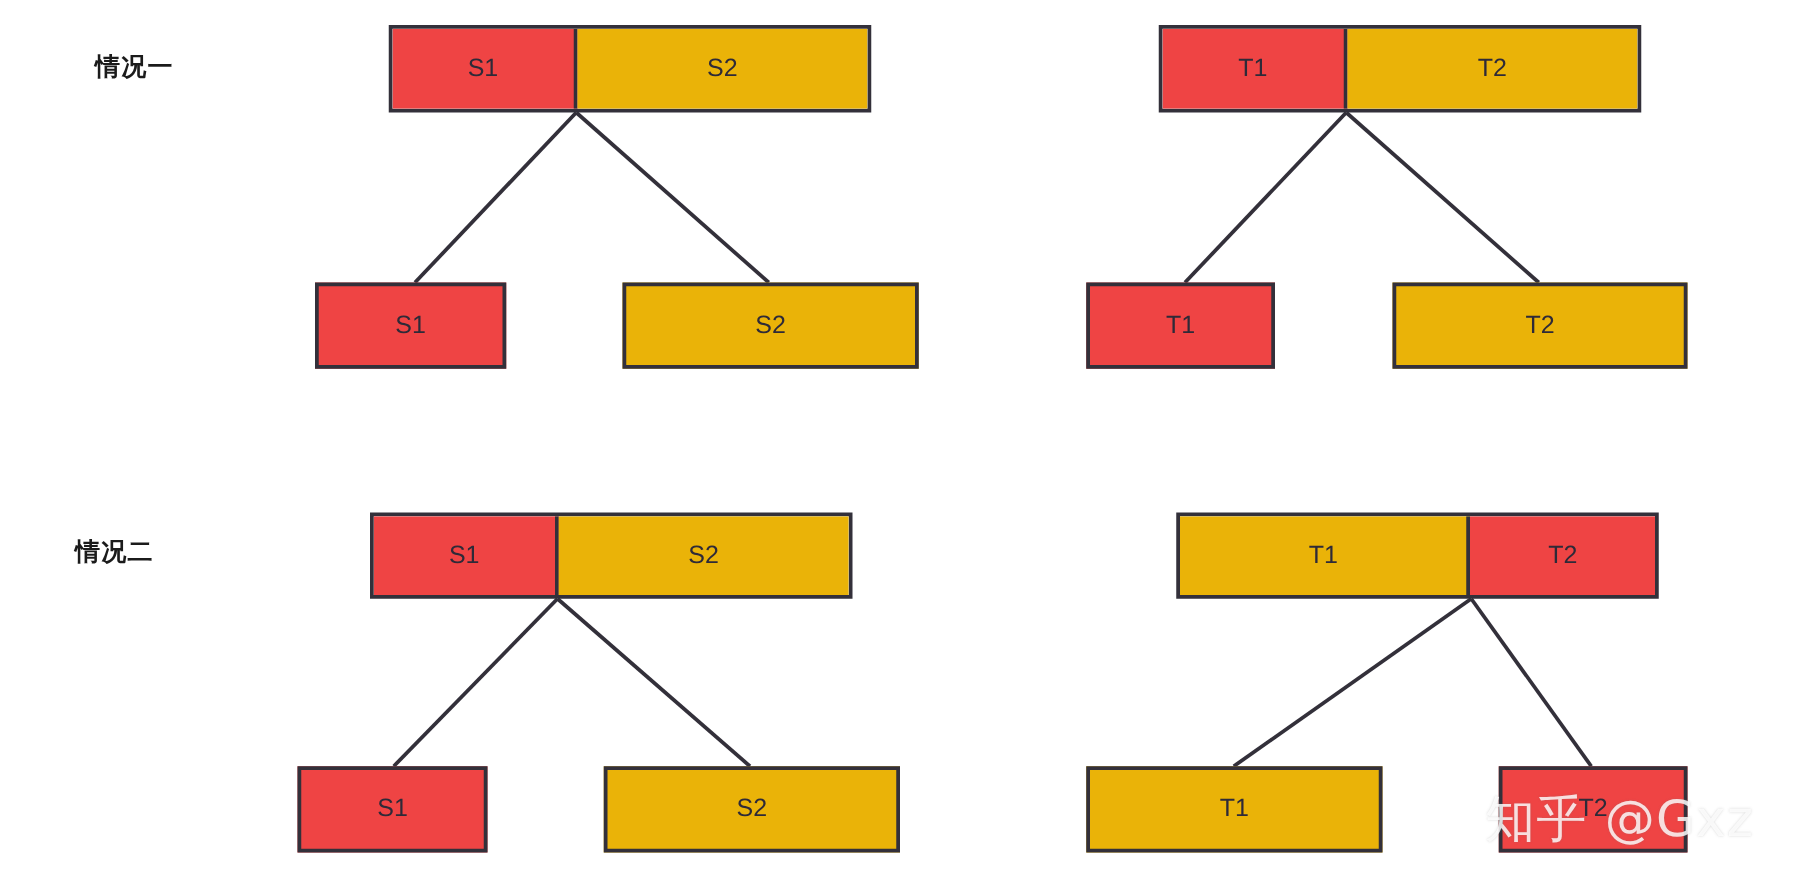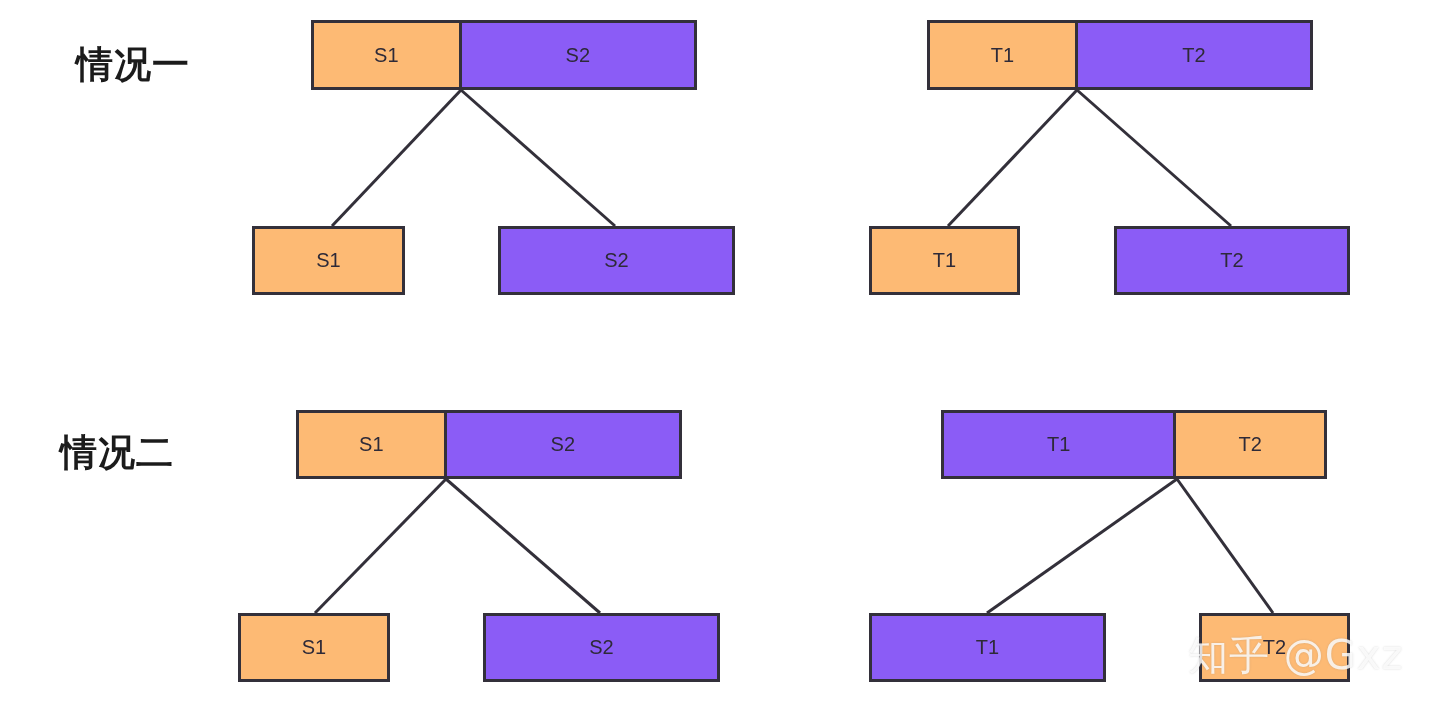--- a/index.html
+++ b/index.html
@@ -14,21 +14,21 @@
     position: relative;
     overflow: hidden;
   }
   #stage {
     position: relative;
     width: 1440px;
     height: 712px;
   }
   .case-label {
     position: absolute;
-    font-size: 37px;
+    font-size: 20px;
     font-weight: bold;
     color: #1b1b1b;
     letter-spacing: 1px;
     white-space: nowrap;
   }
   .node {
     position: absolute;
     box-sizing: border-box;
     border: 3px solid #33303a;
     display: flex;
@@ -50,22 +50,22 @@
     display: flex;
     align-items: center;
     justify-content: center;
     font-size: 20px;
     color: #2e2a38;
     height: 100%;
   }
   .split .seg.divider-left {
     border-right: 3px solid #33303a;
   }
-  .fill-pink  { background: #fdba74; }
-  .fill-blue  { background: #8b5cf6; }
+  .fill-pink  { background: #ef4444; }
+  .fill-blue  { background: #eab308; }
   svg.edges {
     position: absolute;
     left: 0;
     top: 0;
     width: 1440px;
     height: 712px;
     pointer-events: none;
   }
   .watermark {
     position: absolute;

